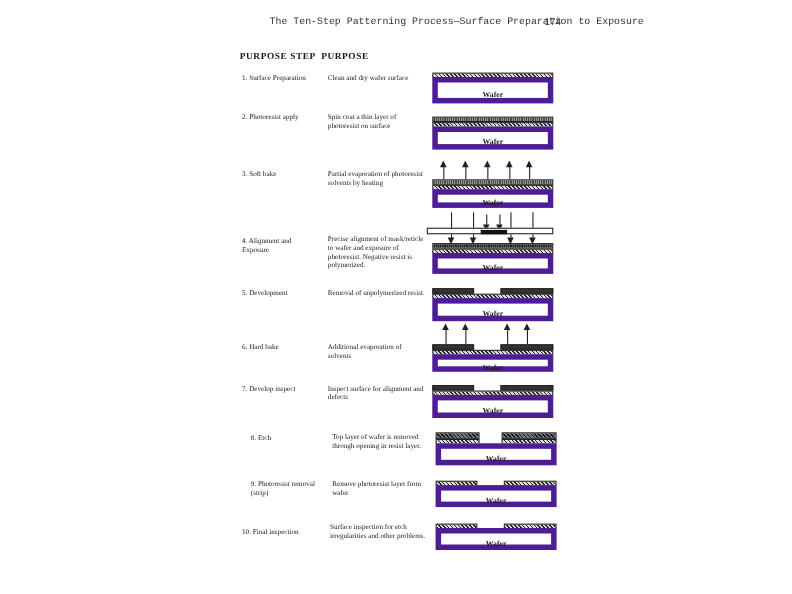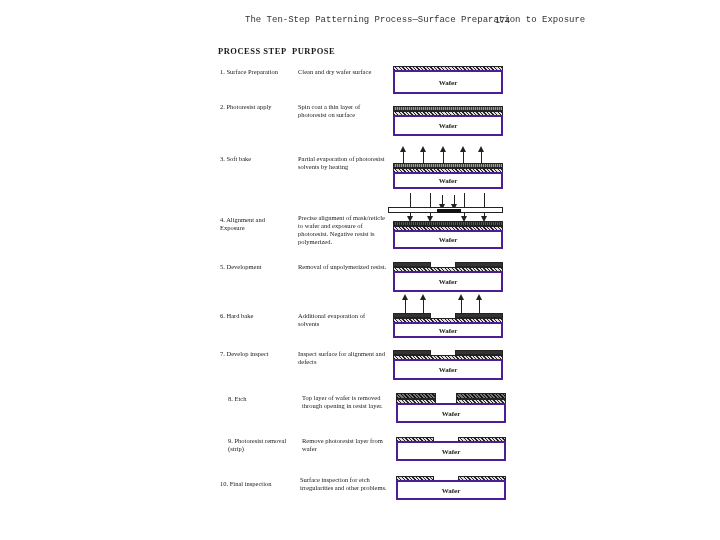--- a/index.html
+++ b/index.html
@@ -6,40 +6,40 @@
   body { width:720px; height:540px; position:relative; overflow:hidden;
          font-family:"Liberation Serif", serif; color:#1a1a1a; }
   .header { position:absolute; top:15px; left:245px; font-family:Liberation Mono, monospace;
             font-size:9px; color:#333; white-space:nowrap; }
   .pageno { position:absolute; top:15px; left:495px; font-family:"Liberation Sans", sans-serif;
             font-size:9px; color:#333; }
   .colh { position:absolute; top:46px; font-size:8.5px; font-weight:bold; letter-spacing:0.5px; }
   .step { position:absolute; left:220px; width:70px; font-size:6.5px; line-height:8px; }
   .purpose { position:absolute; left:298px; width:90px; font-size:6.5px; line-height:8px; }
   .diag { position:absolute; }
-  .wafer { position:absolute; left:0; width:110px; border:2px solid #4c1d95; background:#fff;
+  .wafer { position:absolute; left:0; width:110px; border:5px solid #4c1d95; background:#fff;
            box-sizing:border-box; text-align:center; font-size:7px; font-weight:bold; }
   .hatch { position:absolute; height:5px; border:1px solid #222; box-sizing:border-box;
            background:repeating-linear-gradient(45deg,#222 0 1px,#ddd 1px 2.5px); }
   .resist { position:absolute; height:5px; border:1px solid #222; box-sizing:border-box;
            background:repeating-linear-gradient(90deg,#444 0 1px,#999 1px 2px); }
   .arrow { position:absolute; width:1px; background:#222; }
   .arrow.up::before { content:""; position:absolute; left:-3px; top:-5px; border-left:3.5px solid transparent;
            border-right:3.5px solid transparent; border-bottom:6px solid #222; }
   .arrow.down::after { content:""; position:absolute; left:-3px; bottom:-5px; border-left:3.5px solid transparent;
            border-right:3.5px solid transparent; border-top:6px solid #222; }
   .mask { position:absolute; height:6px; border:1px solid #222; box-sizing:border-box; background:#fff; }
   .maskdark { position:absolute; height:4px; background:#111; }
 </style>
 </head>
 <body>
 
 <div class="header">The Ten-Step Patterning Process—Surface Preparation to Exposure</div>
 <div class="pageno">174</div>
-<div class="colh" style="left:218px">PROCESS STEP</div>
+<div class="colh" style="left:218px">PURPOSE STEP</div>
 <div class="colh" style="left:292px">PURPOSE</div>
 
 <div class="step" style="top:68px">1. Surface Preparation</div>
 <div class="purpose" style="top:68px">Clean and dry wafer surface</div>
 <div class="diag" style="left:393px;top:66px;width:110px;height:28px">
   <div class="hatch" style="left:0;top:0;width:110px"></div>
   <div class="wafer" style="top:4px;height:24px;line-height:22px">Wafer</div>
 </div>
 
 <div class="step" style="top:103px">2. Photoresist apply</div>

